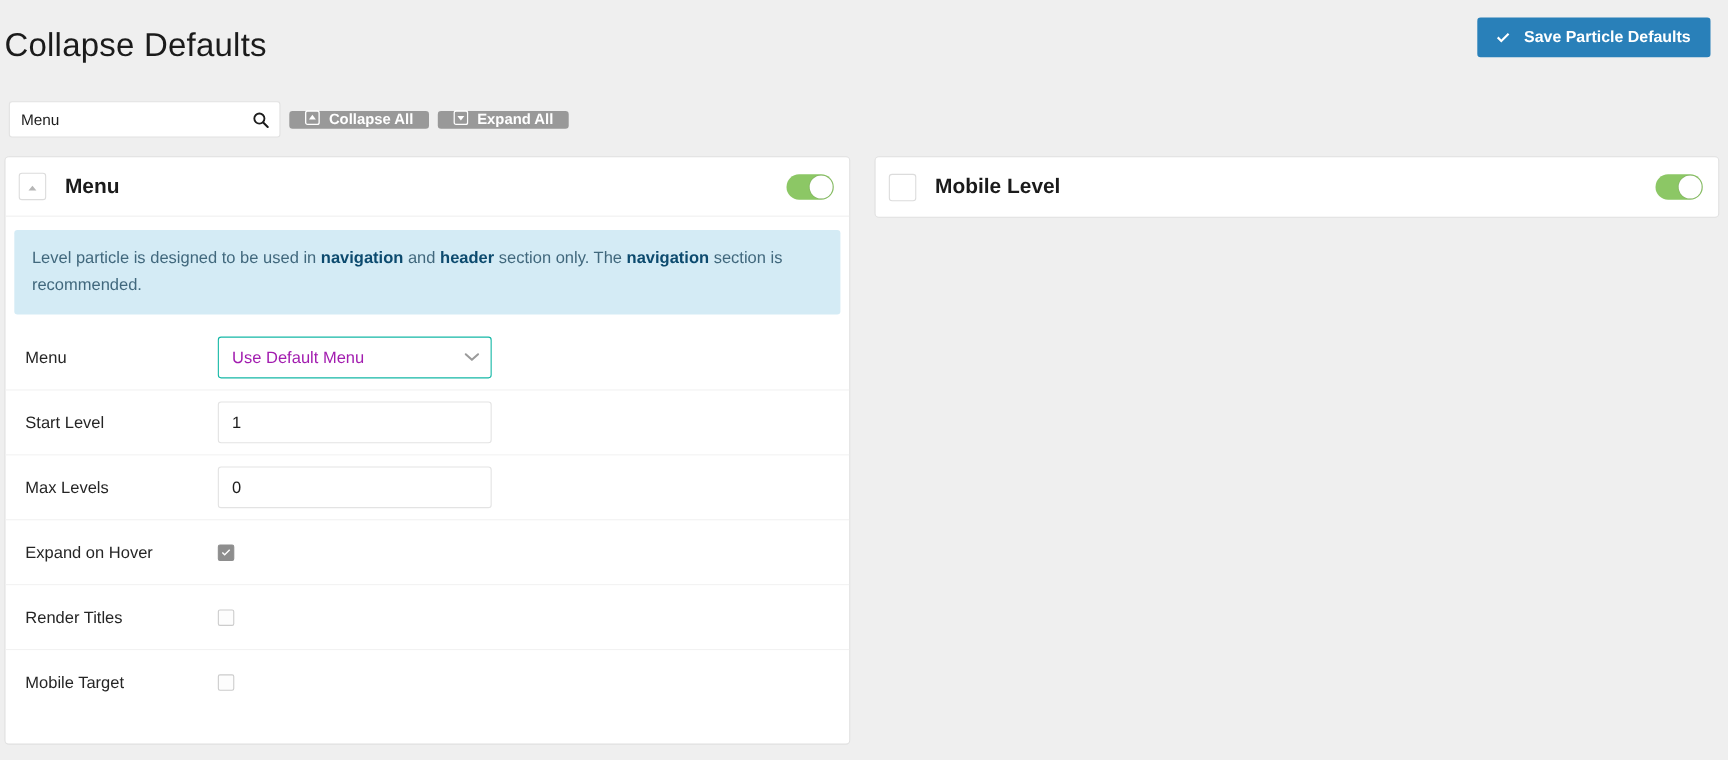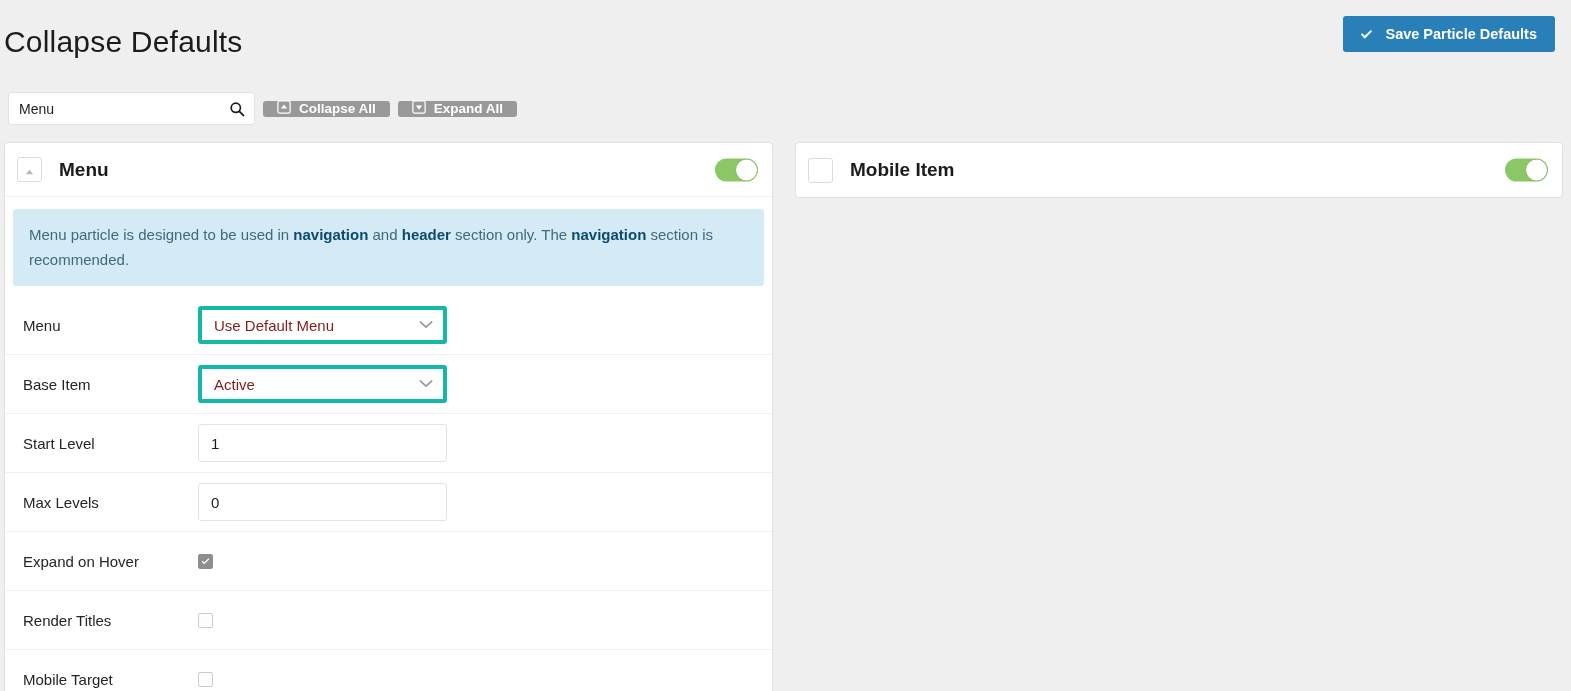--- a/index.html
+++ b/index.html
@@ -197,28 +197,28 @@
     flex: 0 0 175px;
     font-size: 15px;
     color: #252525;
   }
   .field { flex: 1; display: flex; align-items: center; }
 
   .select {
     position: relative;
     width: 249px;
     height: 38px;
-    border: 4px solid #14b8a6;
+    border: 1px solid #14b8a6;
     border-radius: 3px;
     background: #fff;
     display: flex;
     align-items: center;
     padding: 0 34px 0 12px;
     font-size: 15px;
-    color: #7f1d1d;
+    color: #a21caf;
     cursor: pointer;
   }
   .select .chev {
     position: absolute;
     right: 10px;
     top: 50%;
     transform: translateY(-50%);
     display: inline-flex;
     pointer-events: none;
   }
@@ -310,52 +310,39 @@
             </svg>
         </span>
       </div>
       <div class="panel-title">Menu</div>
       <div class="toggle">
         <div class="knob"></div>
       </div>
     </div>
 
     <div class="banner">
-      <span>Menu particle is designed to be used in </span><b>navigation</b><span> and </span><b>header</b><span> section only. The </span><b>navigation</b><span> section is recommended.</span>
+      <span>Level particle is designed to be used in </span><b>navigation</b><span> and </span><b>header</b><span> section only. The </span><b>navigation</b><span> section is recommended.</span>
     </div>
 
     <div class="rows">
 
       <div class="row">
         <div class="row-label">Menu</div>
         <div class="field">
           <div class="select">
             <span>Use Default Menu</span>
             <span class="chev">
               <svg width="14" height="9" viewBox="0 0 14 9">
                   <path d="M1.4 1.6 7 6.6l5.6-5" fill="none" stroke="#9b9b9b" stroke-width="1.9" stroke-linecap="round" stroke-linejoin="round"></path>
                 </svg>
             </span>
           </div>
         </div>
       </div>
 
-      <div class="row">
-        <div class="row-label">Base Item</div>
-        <div class="field">
-          <div class="select">
-            <span>Active</span>
-            <span class="chev">
-              <svg width="14" height="9" viewBox="0 0 14 9">
-                  <path d="M1.4 1.6 7 6.6l5.6-5" fill="none" stroke="#9b9b9b" stroke-width="1.9" stroke-linecap="round" stroke-linejoin="round"></path>
-                </svg>
-            </span>
-          </div>
-        </div>
-      </div>
 
       <div class="row">
         <div class="row-label">Start Level</div>
         <div class="field">
           <input class="text-input" type="text" value="1" style="">
         </div>
       </div>
 
       <div class="row">
         <div class="row-label">Max Levels</div>
@@ -394,20 +381,20 @@
           </div>
         </div>
       </div>
 
     </div>
   </div>
 
   <div class="panel panel-right">
     <div class="panel-head">
       <div class="collapse-btn"></div>
-      <div class="panel-title">Mobile Item</div>
+      <div class="panel-title">Mobile Level</div>
       <div class="toggle">
         <div class="knob"></div>
       </div>
     </div>
   </div>
 
 </div>
 
 </body></html>

